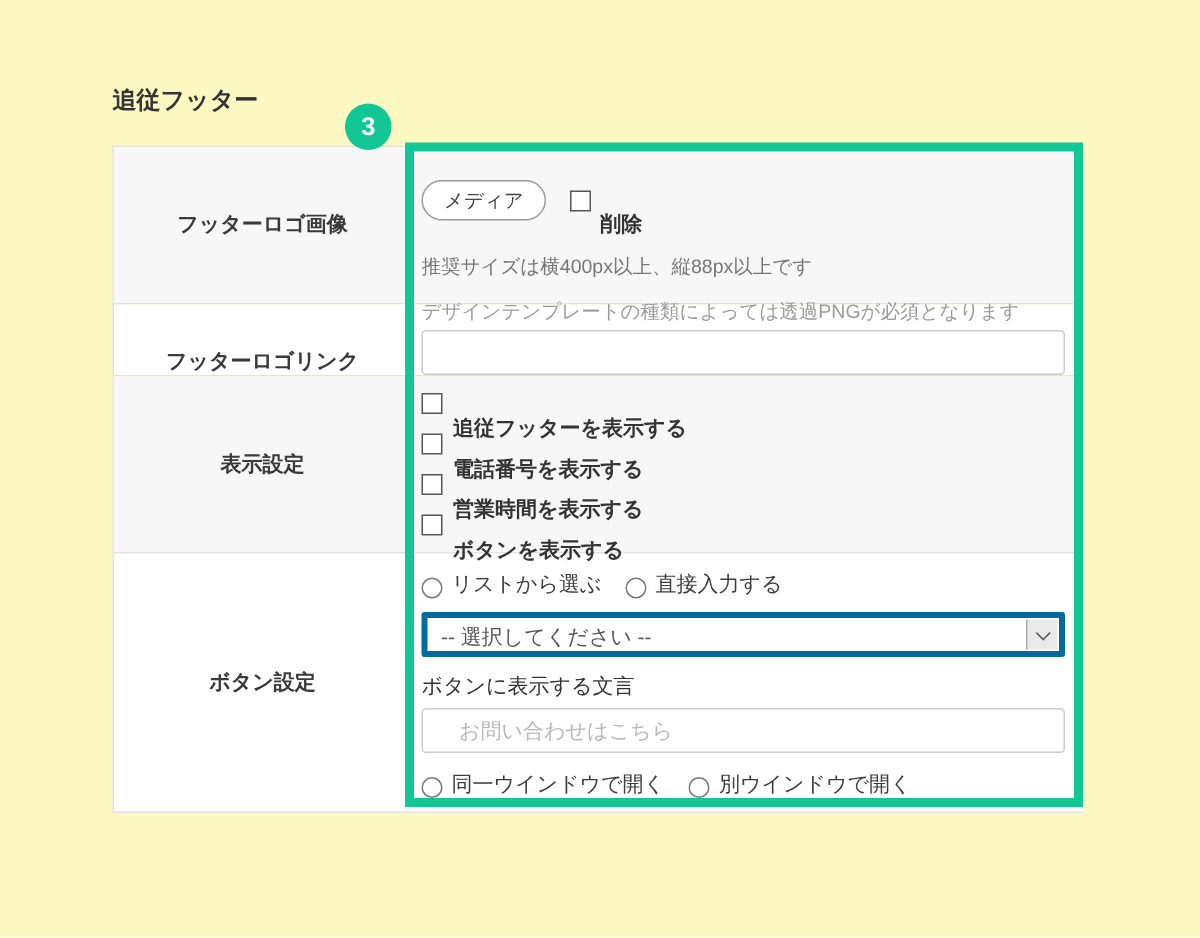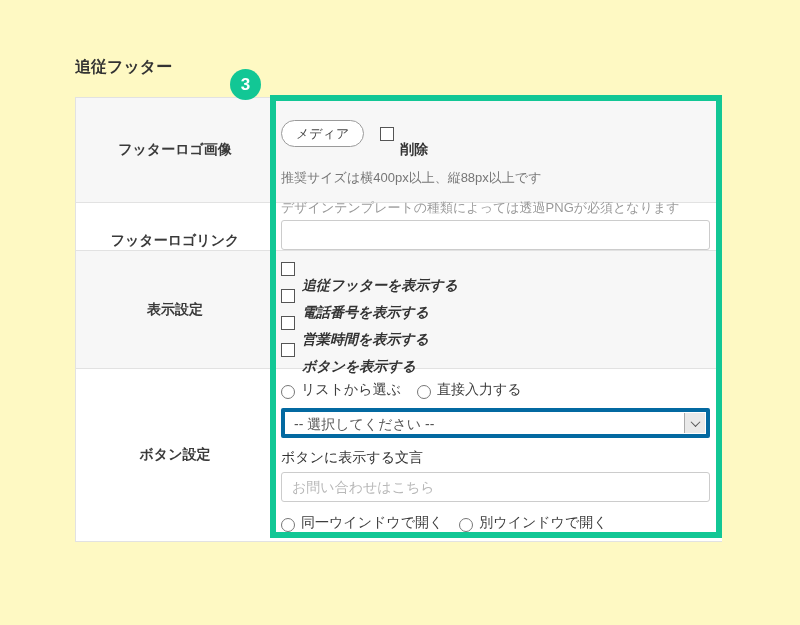--- a/index.html
+++ b/index.html
@@ -111,30 +111,30 @@
     margin:12px 0 0;
     font-size:13px;
     color:#9a9a9a;
   }
   
   .text-input{
     width:100%;
     height:30px;
     border:1px solid #ccc;
     border-radius:3px;
-    padding:0 10px;
+    padding:0 24px;
     font-family:inherit;
     font-size:14px;
     color:#333;
     background:#fff;
     outline:none;
   }
   .text-input::placeholder{ color:#b8b8b8; }
   
-  .chk-list{ padding-top:8px;font-style:italic; }
+  .chk-list{ padding-top:8px; }
   .chk-row{
     display:flex;
     align-items:center;
     gap:7px;
     height:20px;
     margin:0 0 7px;
     cursor:pointer;
   }
   
   .radio-line{

